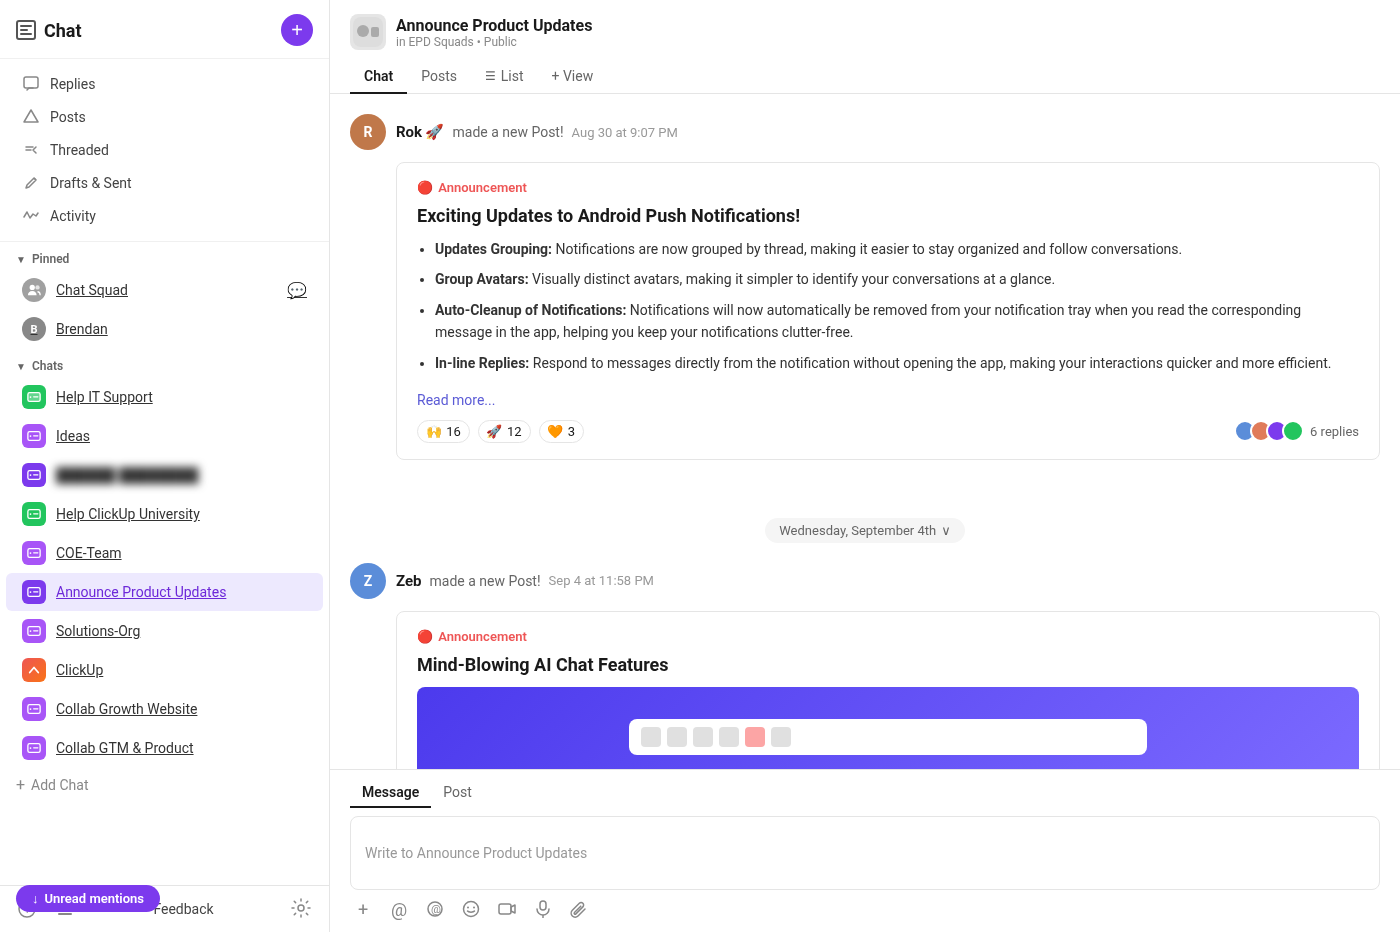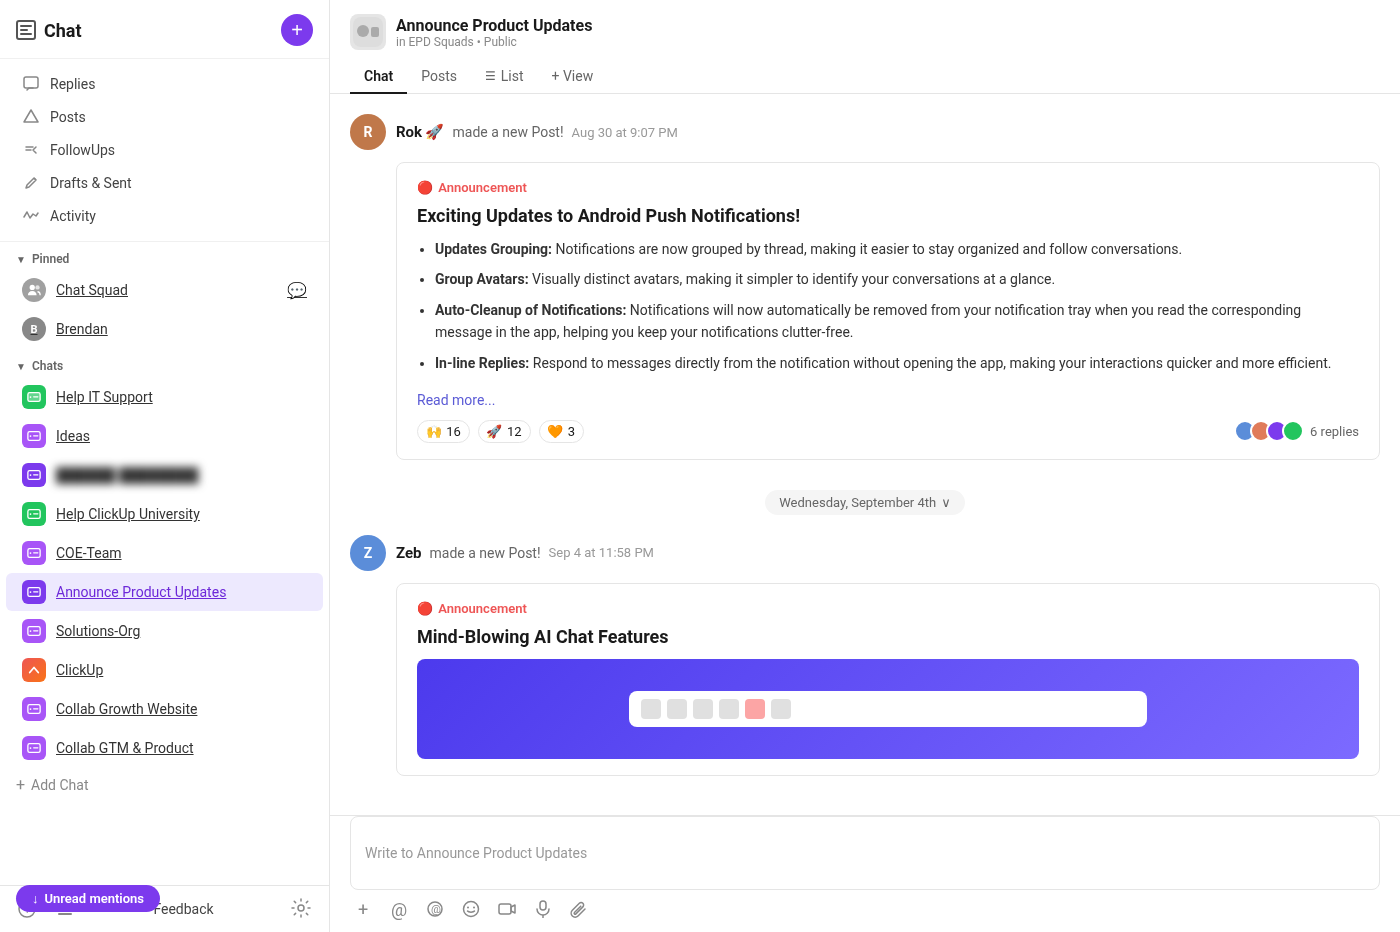--- a/index.html
+++ b/index.html
@@ -70,21 +70,21 @@
 
     .reactions-row { margin-top: 12px; display: flex; align-items: center; justify-content: space-between; }
     .reactions-left { display: flex; gap: 8px; }
     .reaction { display: flex; align-items: center; gap: 4px; padding: 3px 8px; border: 1px solid #e5e5e5; border-radius: 12px; font-size: 13px; cursor: pointer; }
     .replies-right { display: flex; align-items: center; gap: 6px; font-size: 13px; color: #666; cursor: pointer; }
     .reply-avatars { display: flex; }
     .reply-avatar { width: 22px; height: 22px; border-radius: 50%; border: 2px solid white; margin-left: -6px; display: flex; align-items: center; justify-content: center; font-size: 8px; font-weight: 700; color: white; }
     .reply-avatar:first-child { margin-left: 0; }
 
     .date-divider { display: flex; justify-content: center; padding: 10px 0 20px; }
-    .date-badge { background: #f5f5f5; border-radius: 20px; padding: 5px 14px; font-size: 13px; color: #666; display: flex; align-items: flex-start; gap: 5px; cursor: pointer; }
+    .date-badge { background: #f5f5f5; border-radius: 20px; padding: 5px 14px; font-size: 13px; color: #666; display: flex; align-items: flex-start; gap: 5px; cursor: pointer; margin-top: 28px; }
 
     
     .message-input-area { border-top: 1px solid #e5e5e5; padding: 0 20px 12px; }
     .input-tabs { display: flex; gap: 0; padding-top: 8px; margin-bottom: 8px; }
     .input-tab { padding: 6px 12px; font-size: 14px; color: #666; cursor: pointer; border-bottom: 2px solid transparent; }
     .input-tab.active { color: #1a1a1a; border-bottom: 2px solid #1a1a1a; font-weight: 600; }
     .input-box { border: 1px solid #e5e5e5; border-radius: 8px; padding: 28px 14px; min-height: 44px; color: #999; font-size: 14px; cursor: text; }
     .input-toolbar { display: flex; align-items: center; gap: 14px; padding: 8px 2px 0; color: #888; font-size: 18px; }
     .toolbar-icon { cursor: pointer; display: flex; align-items: center; justify-content: center; width: 22px; height: 22px; }
 
@@ -128,21 +128,21 @@
           </svg>
       </span>
       <span>Posts</span>
     </div>
     <div class="nav-item">
       <span class="nav-icon">
         <svg width="16" height="16" viewBox="0 0 16 16" fill="none">
             <path d="M3 5h7M3 8h5M13 5l-3 3 3 3" stroke="#888" stroke-width="1.5" stroke-linecap="round" stroke-linejoin="round"></path>
           </svg>
       </span>
-      <span>FollowUps</span>
+      <span>Threaded</span>
     </div>
     <div class="nav-item">
       <span class="nav-icon">
         <svg width="16" height="16" viewBox="0 0 16 16" fill="none">
             <path d="M3 13l3-1 7-7-2-2-7 7-1 3z" stroke="#888" stroke-width="1.5" stroke-linejoin="round" fill="none"></path>
             <path d="M11 3l2 2" stroke="#888" stroke-width="1.5"></path>
           </svg>
       </span>
       <span>Drafts &amp; Sent</span>
     </div>
@@ -444,20 +444,24 @@
             <div style="width:20px;height:20px;background:#e0e0e0;border-radius:4px;"></div>
             <div style="width:20px;height:20px;background:#fca5a5;border-radius:4px;"></div>
             <div style="width:20px;height:20px;background:#e0e0e0;border-radius:4px;"></div>
           </div>
         </div>
       </div>
     </div>
   </div>
 
   <div class="message-input-area">
+    <div class="input-tabs">
+      <div class="input-tab active">Message</div>
+      <div class="input-tab">Post</div>
+    </div>
     <div class="input-box">Write to Announce Product Updates</div>
     <div class="input-toolbar">
       <span class="toolbar-icon">+</span>
       <span class="toolbar-icon">@</span>
       <span class="toolbar-icon">
         <svg width="18" height="18" viewBox="0 0 18 18" fill="none">
             <circle cx="9" cy="9" r="7" stroke="#888" stroke-width="1.5"></circle>
             <text x="5" y="13" font-size="11" fill="#888">@</text>
           </svg>
       </span>

